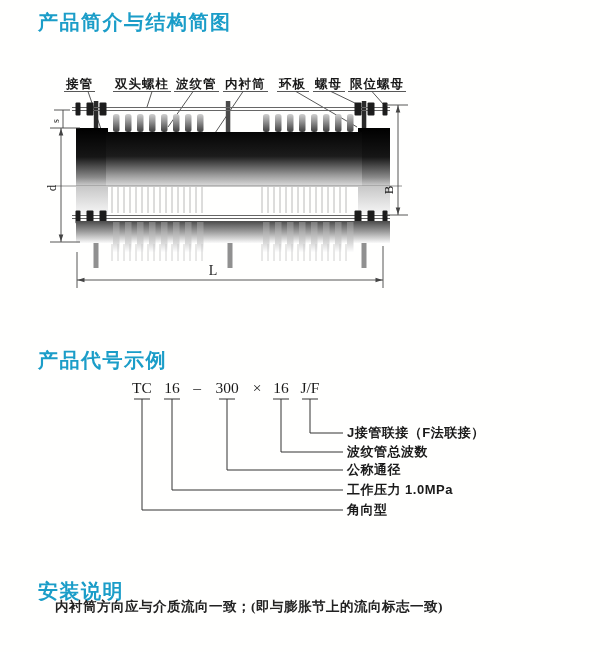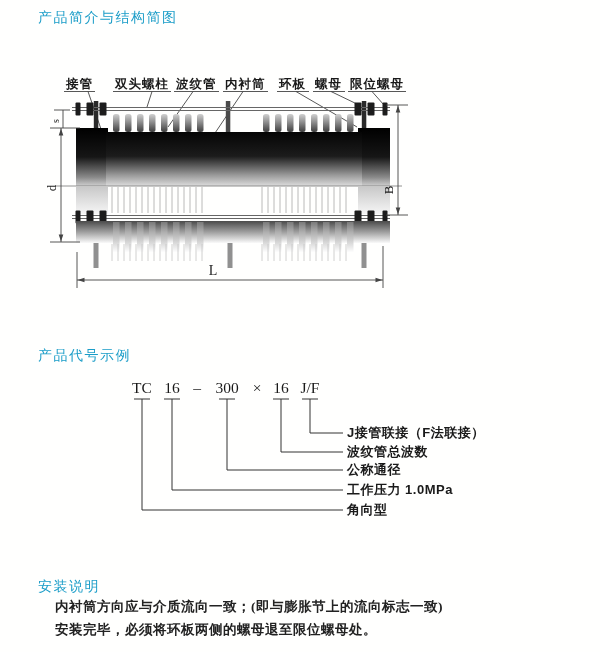--- a/index.html
+++ b/index.html
@@ -4,21 +4,21 @@
 <style>
   html,body{margin:0;padding:0;}
   body{
     width:600px;height:652px;position:relative;overflow:hidden;
     background:#fffffe;
     font-family:"Liberation Sans","DejaVu Sans",sans-serif;
     color:#1f1f1f;
   }
   .sec-heading{
     position:absolute;left:38px;margin:0;
-    font-size:14px;font-weight:normal;letter-spacing:1.5px;
+    font-size:20px;font-weight:bold;letter-spacing:1.5px;
     color:#1b9dc8;
   }
   #heading-intro{top:9px;}
   #heading-code{top:347px;}
   #heading-install{top:578px;}
   .svg-layer{position:absolute;left:0;}
   #diagram-svg{top:0;}
   #code-svg{top:0;}
   .install-text{
     position:absolute;left:55px;top:595px;width:500px;font-family:Liberation Serif, serif;
@@ -316,14 +316,13 @@
     <text class="callout-label" x="347" y="474">公称通径</text>
     <text class="callout-label" x="347" y="494">工作压力 1.0MPa</text>
     <text class="callout-label" x="347" y="514">角向型</text>
   </g>
 </svg>
 
 <h2 class="sec-heading" id="heading-install">安装说明</h2>
 
 <div class="install-text">
   <p>内衬筒方向应与介质流向一致；(即与膨胀节上的流向标志一致)</p>
-  <p>安装完毕，必须将环板两侧的螺母退至限位螺母处。</p>
 </div>
 
 </body></html>

